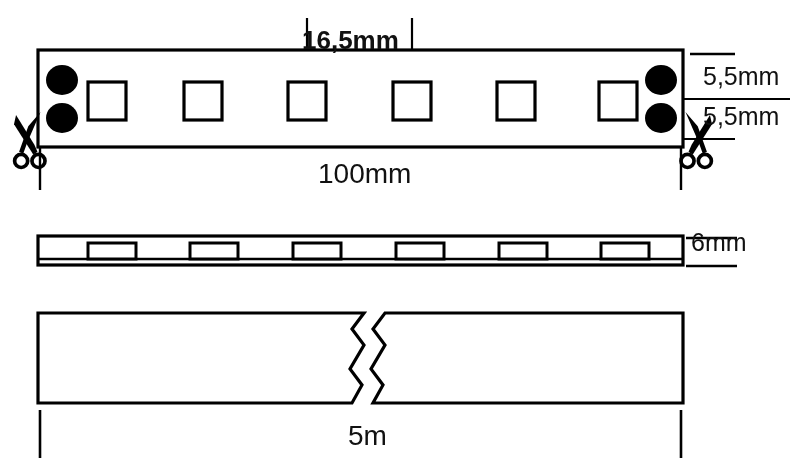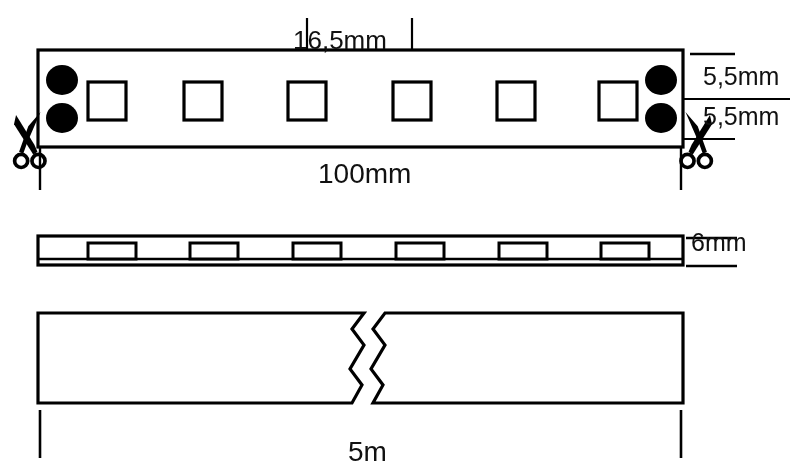--- a/index.html
+++ b/index.html
@@ -24,26 +24,26 @@
     width: 800px;
     height: 473px;
   }
   .dim-label {
     position: absolute;
     color: #111111;
     font-family: "Liberation Sans", sans-serif;
     white-space: nowrap;
     line-height: 1;
   }
-  #label-pitch   { left: 293px; top: 27px;  font-size: 26px; }
+  #label-pitch   { left: 302px; top: 27px;  font-size: 26px; font-weight: bold; }
   #label-length  { left: 318px; top: 160px; font-size: 28px; }
   #label-pad-top { left: 703px; top: 64px;  font-size: 25px; }
   #label-pad-bot { left: 703px; top: 104px; font-size: 25px; }
   #label-width   { left: 691px; top: 230px; font-size: 25px; }
-  #label-reel    { left: 348px; top: 422px; font-size: 28px; margin-top: 16px; }
+  #label-reel    { left: 348px; top: 422px; font-size: 28px; }
 </style>
 </head>
 <body>
 
 <div id="canvas">
 
   <svg id="drawing" viewBox="0 0 800 473" xmlns="http://www.w3.org/2000/svg">
 
     <g>
 

